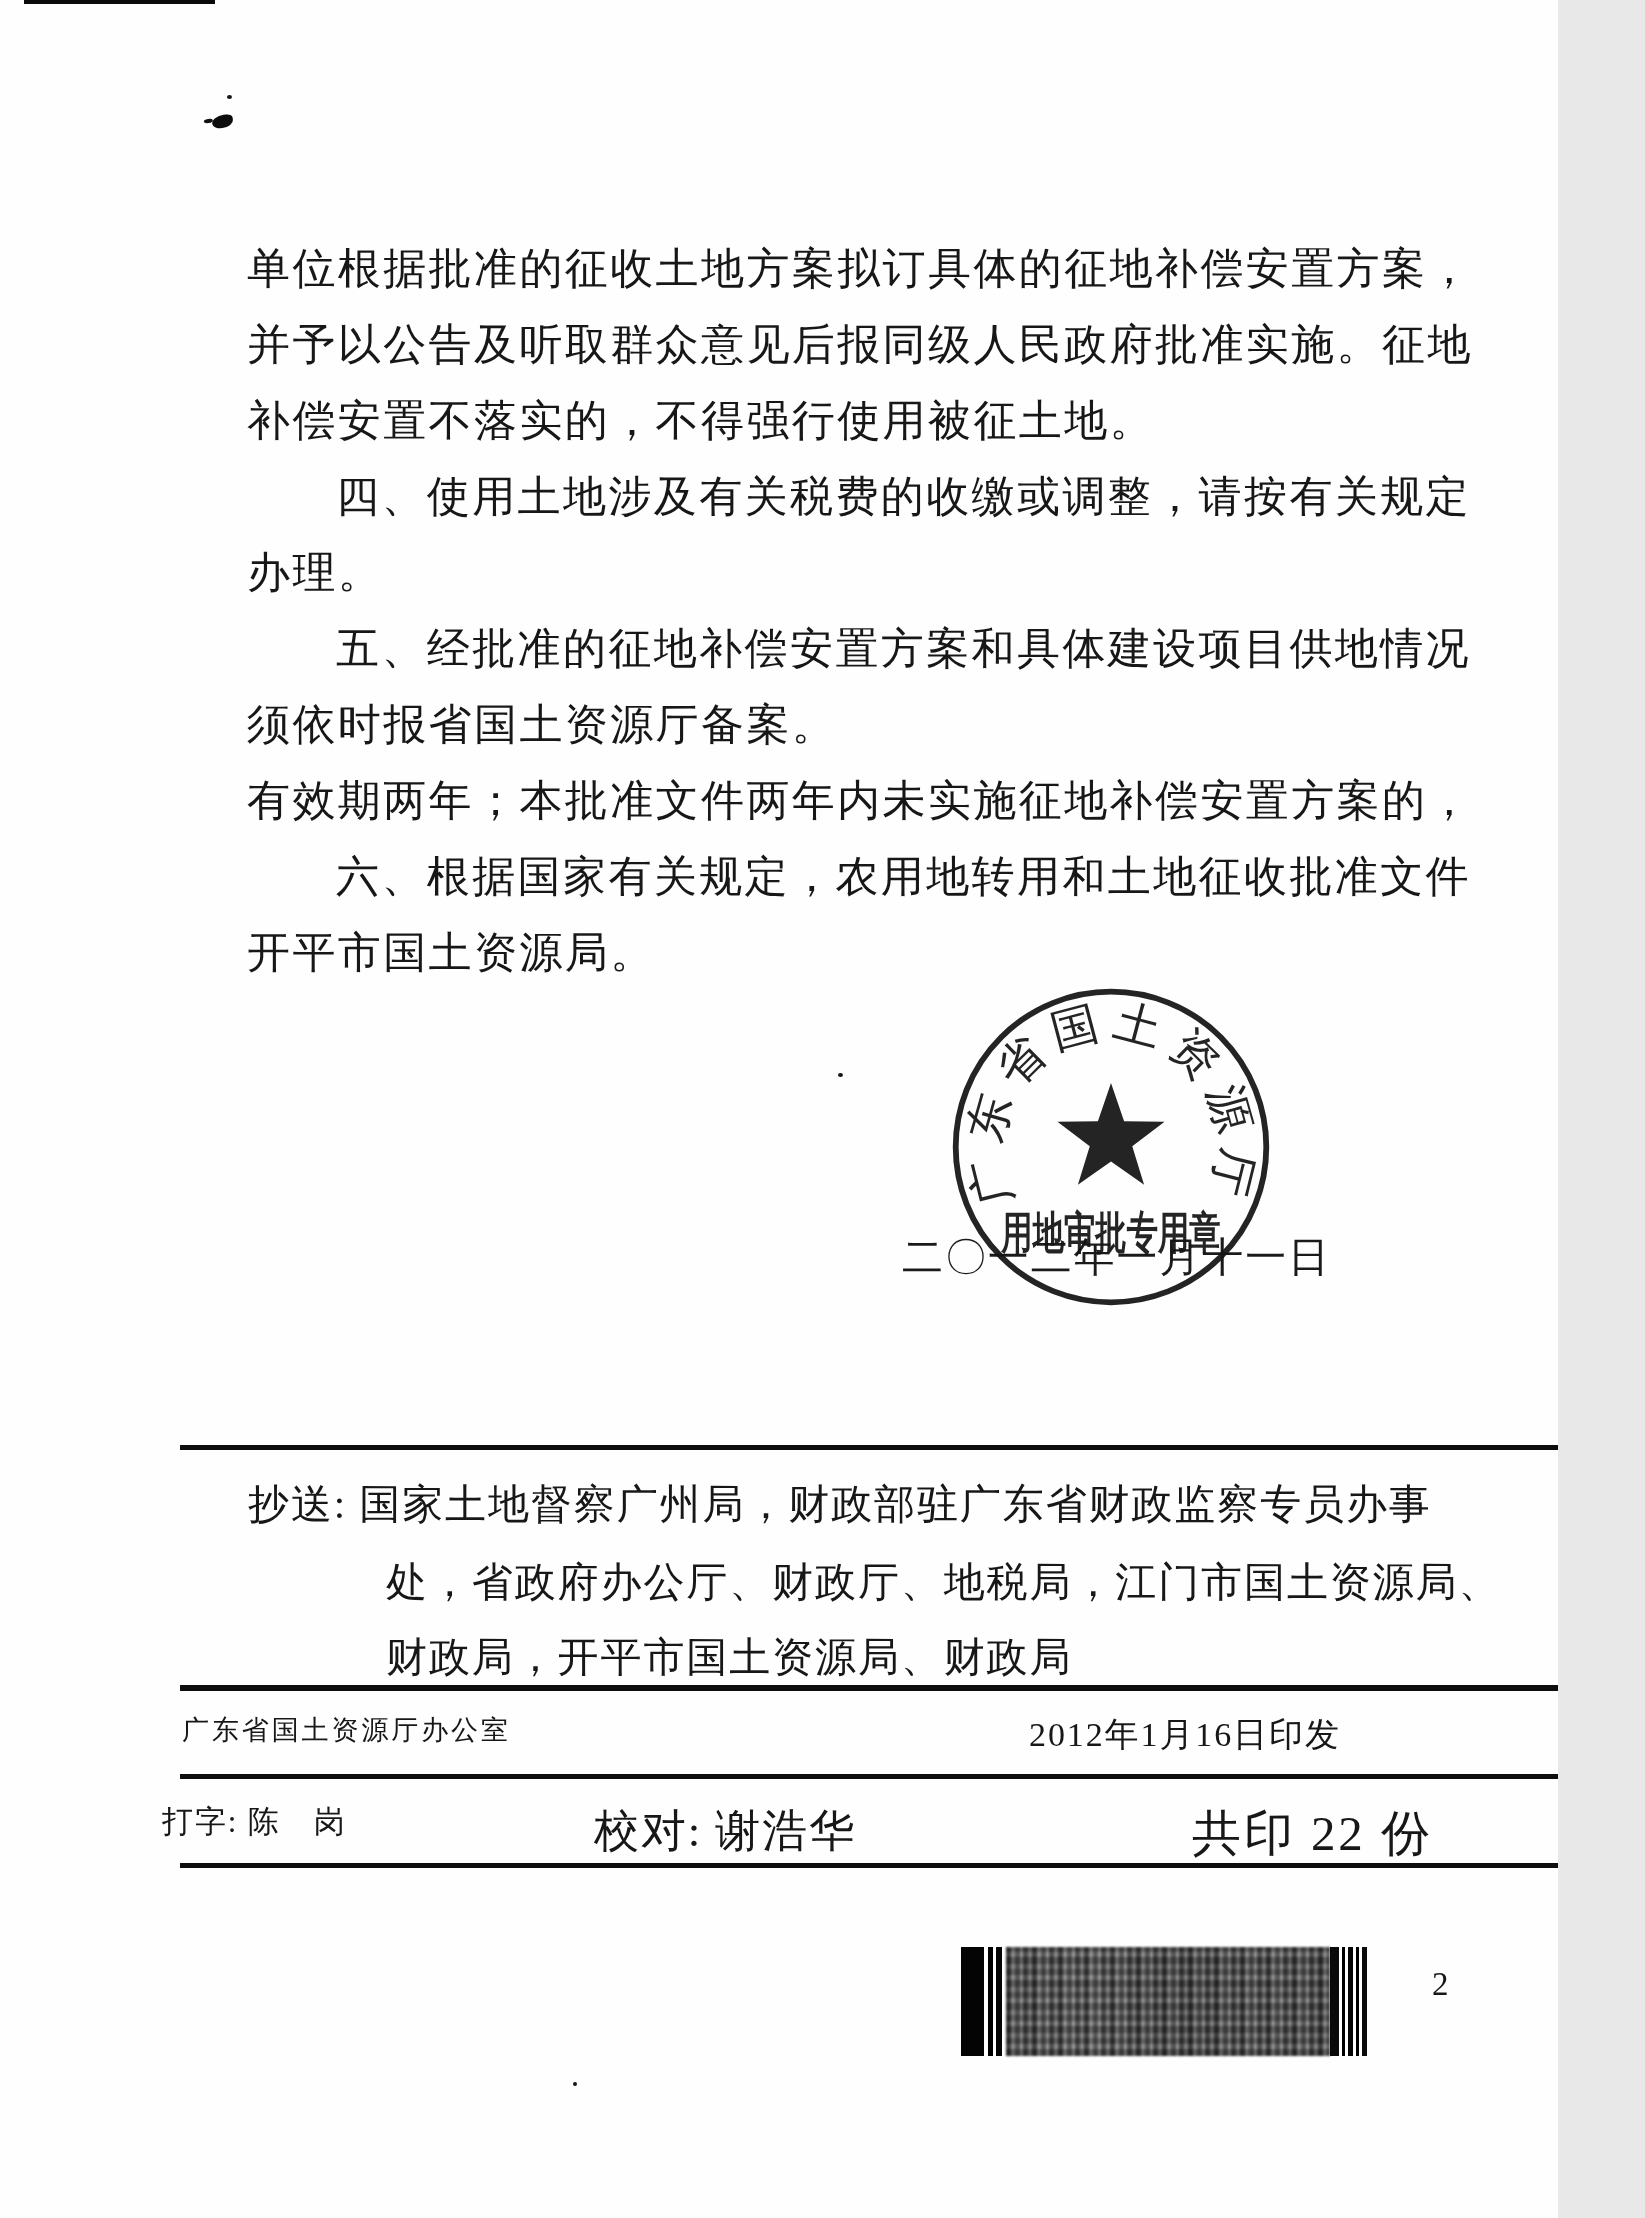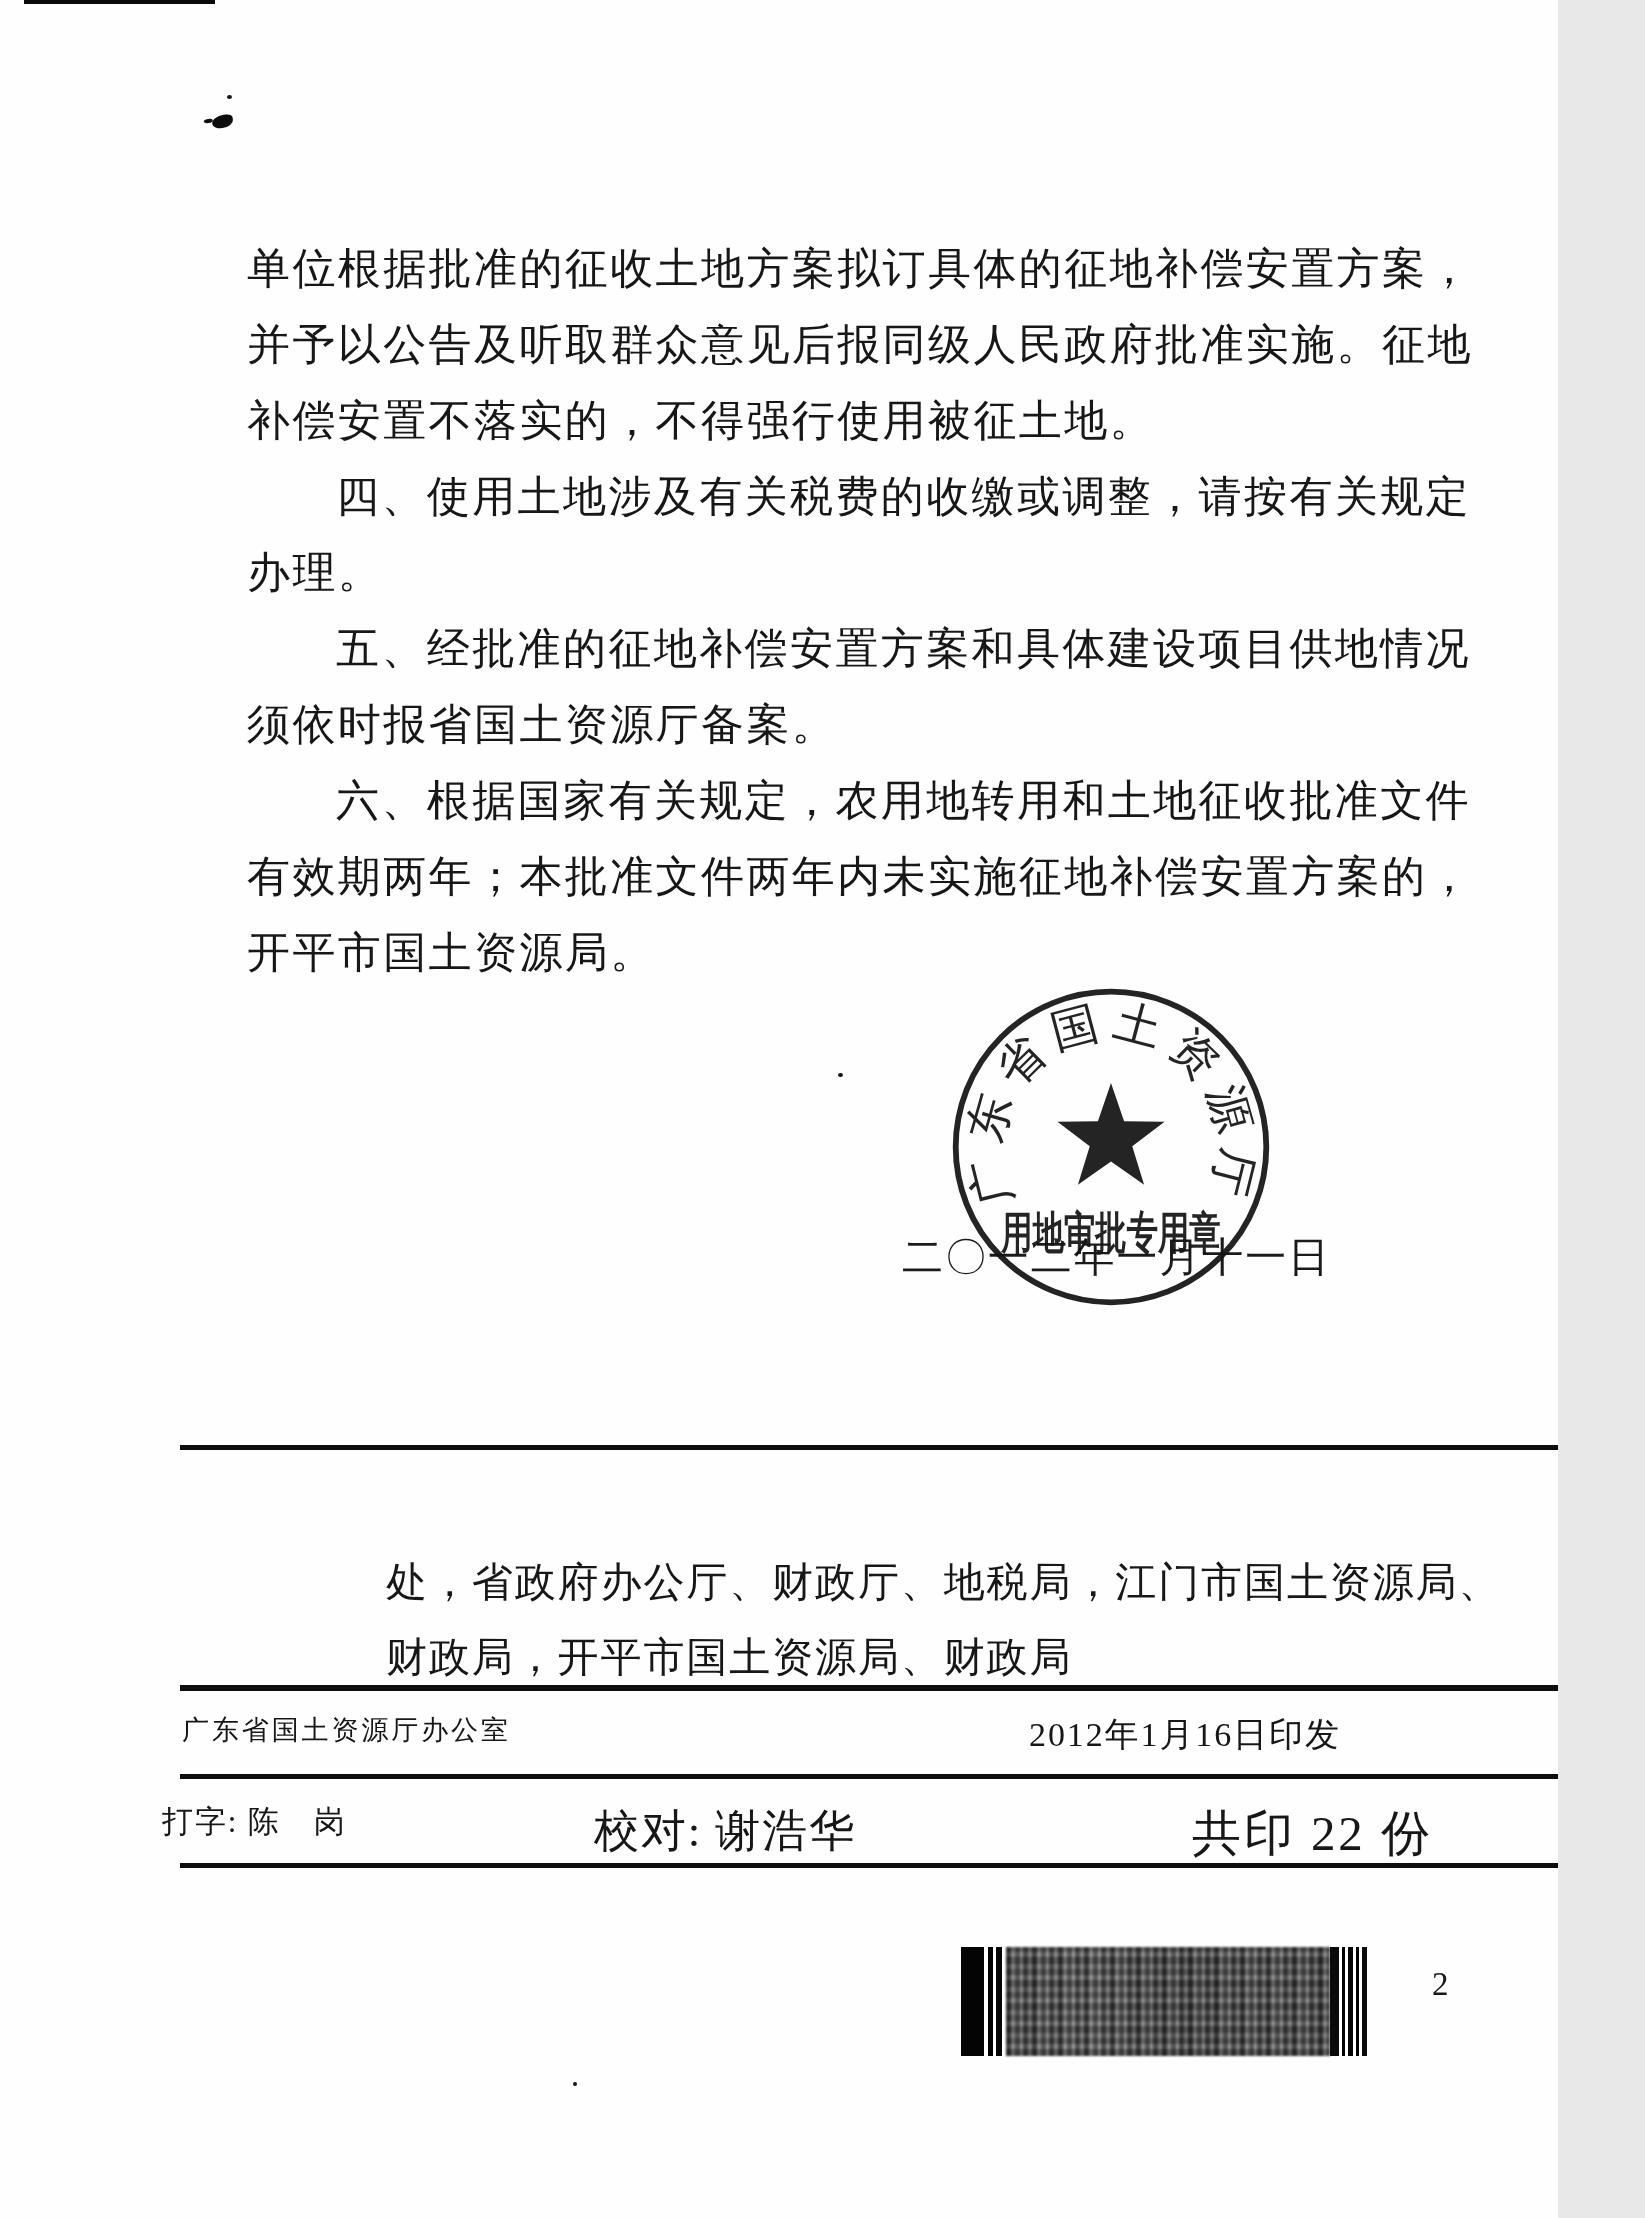--- a/index.html
+++ b/index.html
@@ -82,42 +82,43 @@
   <div class="speck" style="left:573px;top:2082px;width:3.9px;height:3.9px;"></div>
 
   <div class="body-block">
     <div class="bline">单位根据批准的征收土地方案拟订具体的征地补偿安置方案，</div>
     <div class="bline">并予以公告及听取群众意见后报同级人民政府批准实施。征地</div>
     <div class="bline">补偿安置不落实的，不得强行使用被征土地。</div>
     <div class="bline indent">四、使用土地涉及有关税费的收缴或调整，请按有关规定</div>
     <div class="bline">办理。</div>
     <div class="bline indent">五、经批准的征地补偿安置方案和具体建设项目供地情况</div>
     <div class="bline">须依时报省国土资源厅备案。</div>
+    <div class="bline">有效期两年；本批准文件两年内未实施征地补偿安置方案的，</div>
     <div class="bline indent">六、根据国家有关规定，农用地转用和土地征收批准文件</div>
-    <div class="bline">有效期两年；本批准文件两年内未实施征地补偿安置方案的，</div>
     <div class="bline">开平市国土资源局。</div>
   </div>
 
   <div class="issue-date">二〇一二年一月十一日</div>
 
   <svg class="seal" viewBox="0 0 340 340">
     <circle cx="170" cy="170" r="160" fill="none" stroke="#141414" stroke-width="6"></circle>
     <path id="sealArc" d="M 73 226 A 112 112 0 1 1 267 226" fill="none"></path>
     <text font-size="48" letter-spacing="10" fill="#141414" font-family="Liberation Serif, serif">
       <textPath href="#sealArc" startOffset="50%" text-anchor="middle">广东省国土资源厅</textPath>
     </text>
     <polygon points="170,104 183.5,143.4 225.2,144.1 191.9,169.1 204.1,208.9 170,185 135.9,208.9 148.1,169.1 114.8,144.1 156.5,143.4" fill="#141414"></polygon>
     <text x="170" y="274" text-anchor="middle" font-size="46" font-weight="bold" textLength="226" lengthAdjust="spacingAndGlyphs" fill="#141414" font-family="Liberation Serif, serif">用地审批专用章</text>
   </svg>
 
   <div class="rule rule1"></div>
   <div class="rule rule2"></div>
   <div class="rule rule3"></div>
   <div class="rule rule4"></div>
 
+  <div class="cc-line cc1">抄送: 国家土地督察广州局，财政部驻广东省财政监察专员办事</div>
   <div class="cc-line cc2">处，省政府办公厅、财政厅、地税局，江门市国土资源局、</div>
   <div class="cc-line cc3">财政局，开平市国土资源局、财政局</div>
 
   <div class="issuer">广东省国土资源厅办公室</div>
   <div class="printdate">2012年1月16日印发</div>
 
   <div class="typist">打字: 陈　岗</div>
   <div class="proof">校对: 谢浩华</div>
   <div class="copies">共印 22 份</div>
 

